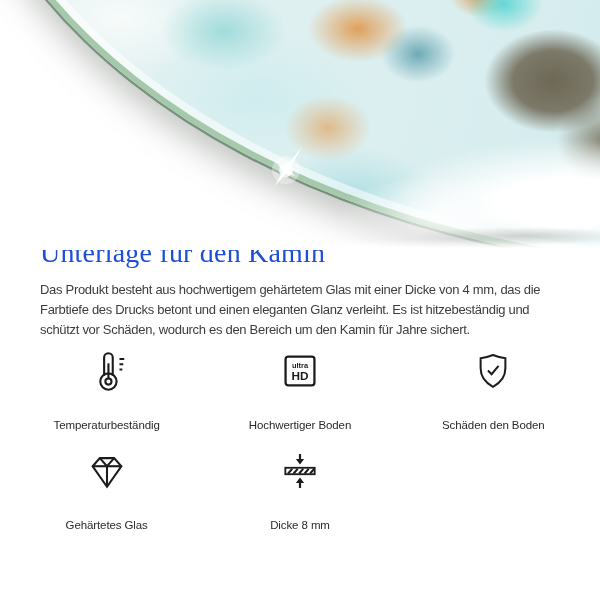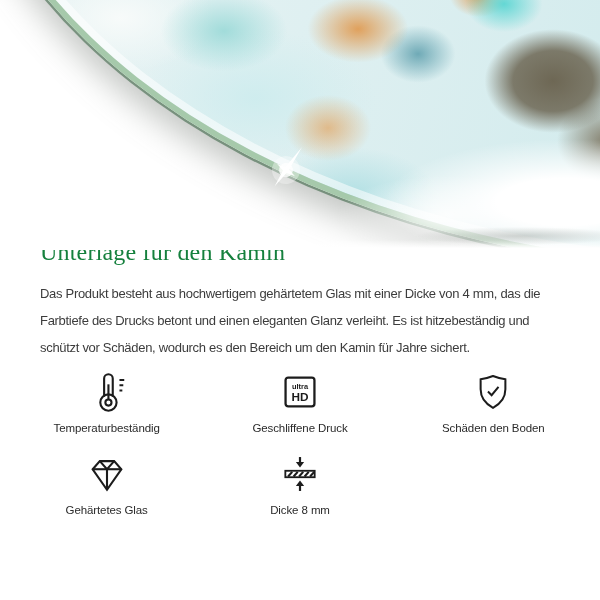--- a/index.html
+++ b/index.html
@@ -39,36 +39,36 @@
       radial-gradient(245px 85px at 565px 202px, #ffffff 28%, rgba(255,255,255,0) 74%),
       radial-gradient(150px 55px at 445px 215px, rgba(255,255,255,0.85), rgba(255,255,255,0) 72%),
       linear-gradient(to bottom, rgba(255,255,255,0) 240px, #ffffff 248px);
   }
   .sparkle{position:absolute;left:254px;top:138px;transform:rotate(35deg);}
 
   
   h1.title{
     margin:-16px 40px 0 40px;
     font-family:"Liberation Serif","DejaVu Serif",serif;
-    font-weight:400;font-size:24px;line-height:37.5px;
-    color:#15803d;letter-spacing:0.2px;
+    font-weight:400;font-size:28px;line-height:37.5px;
+    color:#1d4ed8;letter-spacing:0.2px;
   }
   p.desc{
     margin:8px 33px 7px 40px;max-width:527px;
-    font-size:13px;line-height:27px;letter-spacing:-0.3px;color:#3c3c3c;
+    font-size:13px;line-height:20px;letter-spacing:-0.3px;color:#3c3c3c;
   }
 
   
   .features{
     display:grid;grid-template-columns:repeat(3,1fr);
     row-gap:16px;margin:6px 10px 0 10px;
   }
   .feature{display:flex;flex-direction:column;align-items:center;}
   .feature .icon-box{height:48px;display:flex;align-items:center;justify-content:center;text-align:right;}
-  .feature .label{margin-top:6px;font-size:11.5px;letter-spacing:-0.1px;color:#2a2a2a;white-space:nowrap;}
+  .feature .label{margin-top:24px;font-size:11.5px;letter-spacing:-0.1px;color:#2a2a2a;white-space:nowrap;}
   .feature svg{stroke:#1c1c1c;fill:none;stroke-width:2.2;}
   .feature svg text{stroke:none;fill:#1c1c1c;font-family:"Liberation Sans",sans-serif;font-weight:bold;}
 </style>
 </head>
 <body>
 
 <div class="page">
 
   <div class="hero">
     <div class="glass"></div>
@@ -102,21 +102,21 @@
     </div>
 
     <div class="feature">
       <div class="icon-box">
         <svg width="42" height="42" viewBox="0 0 48 48">
           <rect x="7.5" y="7.5" width="33" height="33" rx="3" stroke-width="2.6"></rect>
           <text x="24" y="20.5" font-size="8.5" text-anchor="middle">ultra</text>
           <text x="24" y="34" font-size="13.5" text-anchor="middle">HD</text>
         </svg>
       </div>
-      <div class="label">Geschliffene Druck</div>
+      <div class="label">Hochwertiger Boden</div>
     </div>
 
     <div class="feature">
       <div class="icon-box">
         <svg width="44" height="44" viewBox="0 0 48 48">
           <path d="M24 6.5 C28.5 8.2 33 9.6 37.5 10.2 V21 C37.5 31 31.5 37.2 24 41.2 C16.5 37.2 10.5 31 10.5 21 V10.2 C15 9.6 19.5 8.2 24 6.5 Z"></path>
           <path d="M18.5 23.5 L22.5 27.5 L30 18.5"></path>
         </svg>
       </div>
       <div class="label">Schäden den Boden</div>

